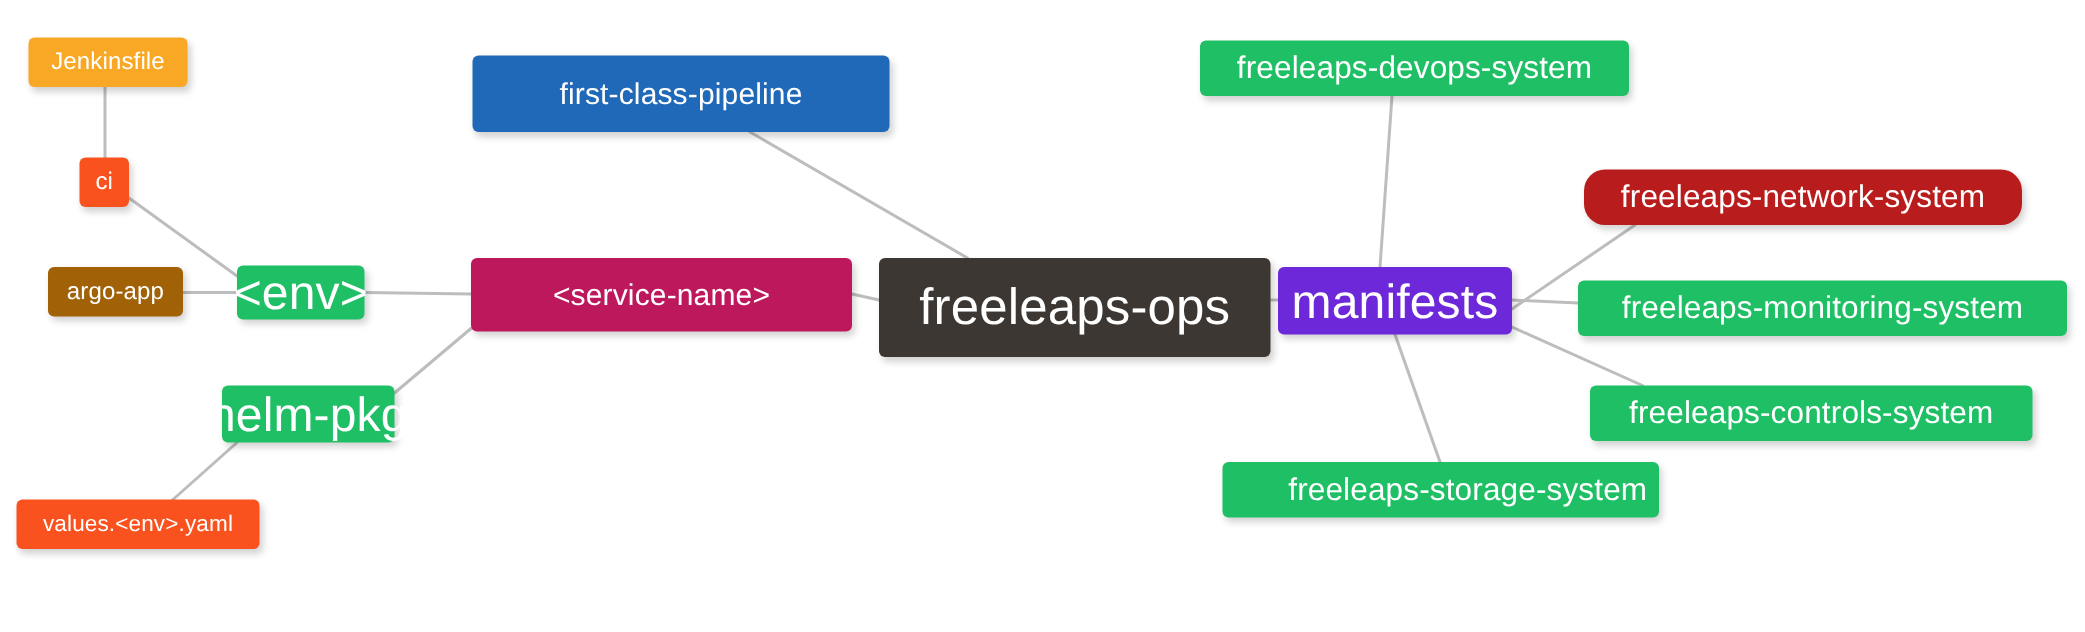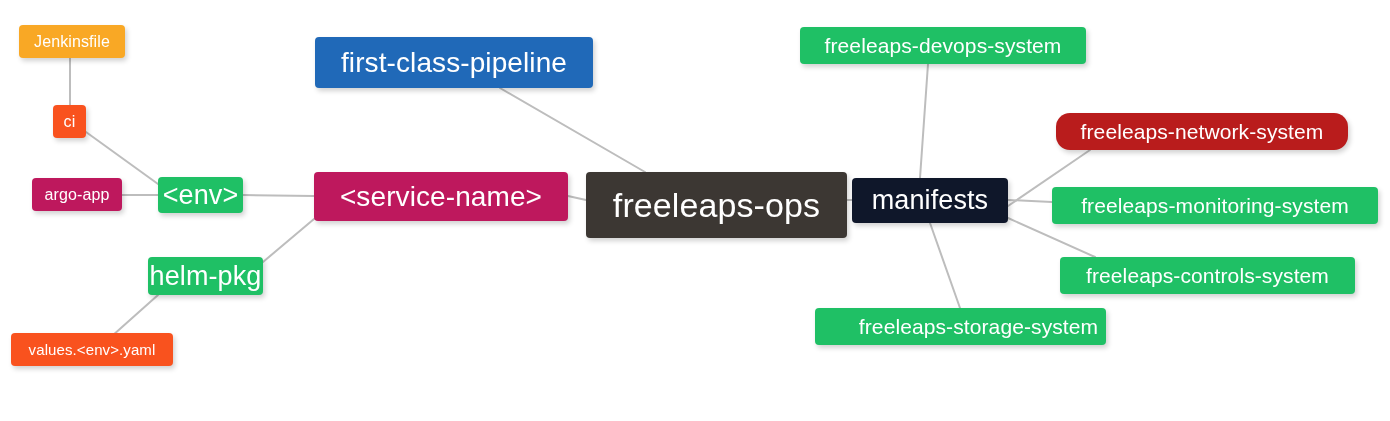--- a/index.html
+++ b/index.html
@@ -38,22 +38,22 @@
     z-index: 2;
     cursor: pointer;
     user-select: none;
   }
   .node-label {
     display: block;
     line-height: 1;
   }
   
   .sz-root   { font-size: 34px; text-align: center; }
-  .sz-large  { font-size: 28px; }
-  .sz-med    { font-size: 27px; align-items: center; }
+  .sz-large  { font-size: 20px; }
+  .sz-med    { font-size: 32px; align-items: center; }
   .sz-small  { font-size: 21px; }
   .sz-tiny   { font-size: 16px; }
   .sz-mini   { font-size: 15px; }
 </style>
 </head>
 <body>
 
 <div id="canvas">
   <svg id="edges" viewBox="0 0 1390 421">
       <line x1="70" y1="58" x2="70" y2="105" stroke="#bdbdbd" stroke-width="2" stroke-linecap="round"></line>
@@ -74,21 +74,21 @@
   <div id="node-layer">
       <div class="node sz-root" style="left: 586px; top: 172px; width: 261px; height: 66px; background: rgb(60, 55, 51);">
         <span class="node-label">freeleaps-ops</span>
       </div>
       <div class="node sz-large" style="left: 315px; top: 37px; width: 278px; height: 51px; background: rgb(32, 105, 184);">
         <span class="node-label">first-class-pipeline</span>
       </div>
       <div class="node sz-large" style="left: 314px; top: 172px; width: 254px; height: 49px; background: #be185d;">
         <span class="node-label">&lt;service-name&gt;</span>
       </div>
-      <div class="node sz-med" style="left: 852px; top: 178px; width: 156px; height: 45px; background: #0f172a;">
+      <div class="node sz-med" style="left: 852px; top: 178px; width: 156px; height: 45px; background: #6d28d9;">
         <span class="node-label">manifests</span>
       </div>
       <div class="node sz-med" style="left: 158px; top: 177px; width: 85px; height: 36px; background: rgb(31, 192, 101);">
         <span class="node-label">&lt;env&gt;</span>
       </div>
       <div class="node sz-med" style="left: 148px; top: 257px; width: 115px; height: 38px; background: rgb(31, 192, 101);">
         <span class="node-label">helm-pkg</span>
       </div>
       <div class="node sz-small" style="left: 800px; top: 27px; width: 286px; height: 37px; background: rgb(31, 192, 101);">
         <span class="node-label">freeleaps-devops-system</span>
@@ -104,20 +104,20 @@
       </div>
       <div class="node sz-small" style="left: 815px; top: 308px; width: 291px; height: 37px; background: rgb(31, 192, 101); padding-left: 36px;">
         <span class="node-label">freeleaps-storage-system</span>
       </div>
       <div class="node sz-tiny" style="left: 19px; top: 25px; width: 106px; height: 33px; background: rgb(249, 168, 37);">
         <span class="node-label">Jenkinsfile</span>
       </div>
       <div class="node sz-tiny" style="left: 53px; top: 105px; width: 33px; height: 33px; background: rgb(249, 82, 30);">
         <span class="node-label">ci</span>
       </div>
-      <div class="node sz-tiny" style="left: 32px; top: 178px; width: 90px; height: 33px; background: #be185d;">
+      <div class="node sz-tiny" style="left: 32px; top: 178px; width: 90px; height: 33px; background: #a16207;">
         <span class="node-label">argo-app</span>
       </div>
       <div class="node sz-mini" style="left: 11px; top: 333px; width: 162px; height: 33px; background: rgb(249, 82, 30);">
         <span class="node-label">values.&lt;env&gt;.yaml</span>
       </div>
     </div>
 </div>
 
 </body></html>

